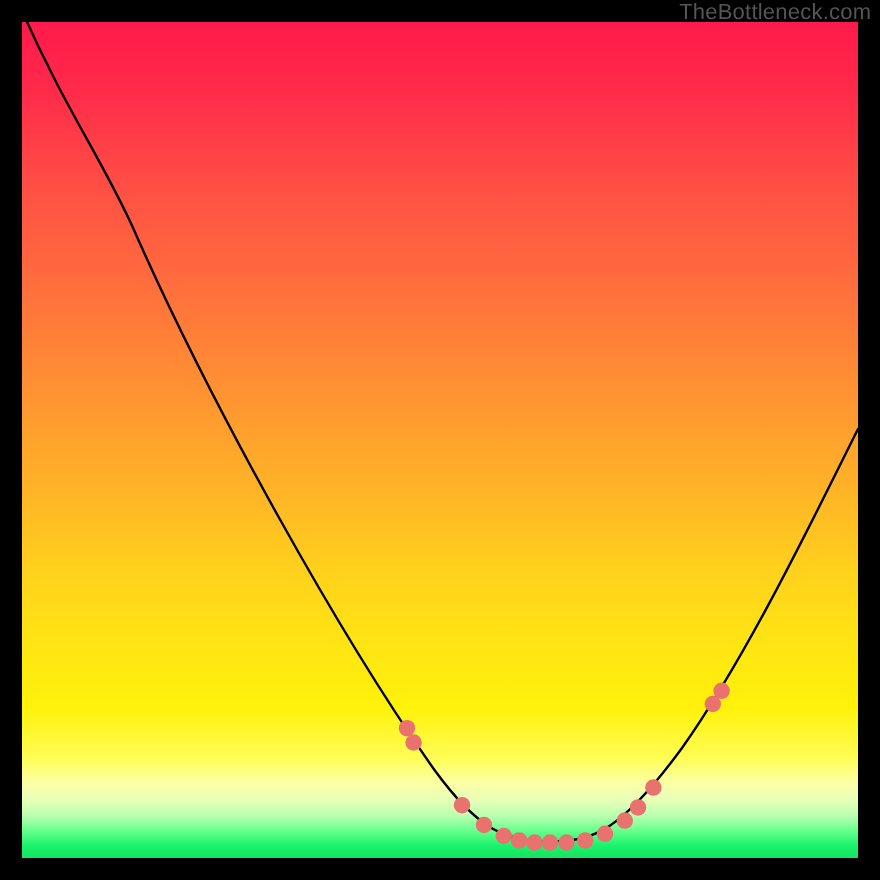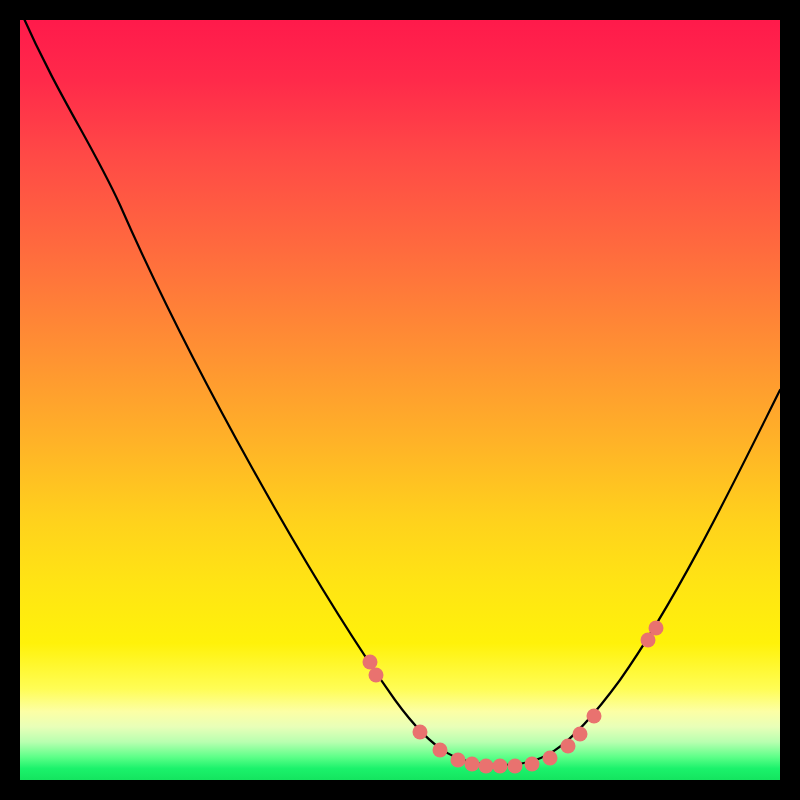--- a/index.html
+++ b/index.html
@@ -84,13 +84,14 @@
           <circle cx="530" cy="738" r="7.5" fill="#e9726f" stroke="#b94a47" stroke-width="0"></circle>
           <circle cx="548" cy="726" r="7.5" fill="#e9726f" stroke="#b94a47" stroke-width="0"></circle>
           <circle cx="560" cy="714" r="7.5" fill="#e9726f" stroke="#b94a47" stroke-width="0"></circle>
           <circle cx="574" cy="696" r="7.5" fill="#e9726f" stroke="#b94a47" stroke-width="0"></circle>
           <circle cx="628" cy="620" r="7.5" fill="#e9726f" stroke="#b94a47" stroke-width="0"></circle>
           <circle cx="636" cy="608" r="7.5" fill="#e9726f" stroke="#b94a47" stroke-width="0"></circle>
         </g>
     </svg>
   </div>
 
+  <div class="watermark">TheBottleneck.com</div>
 </div>
 
 </body></html>

